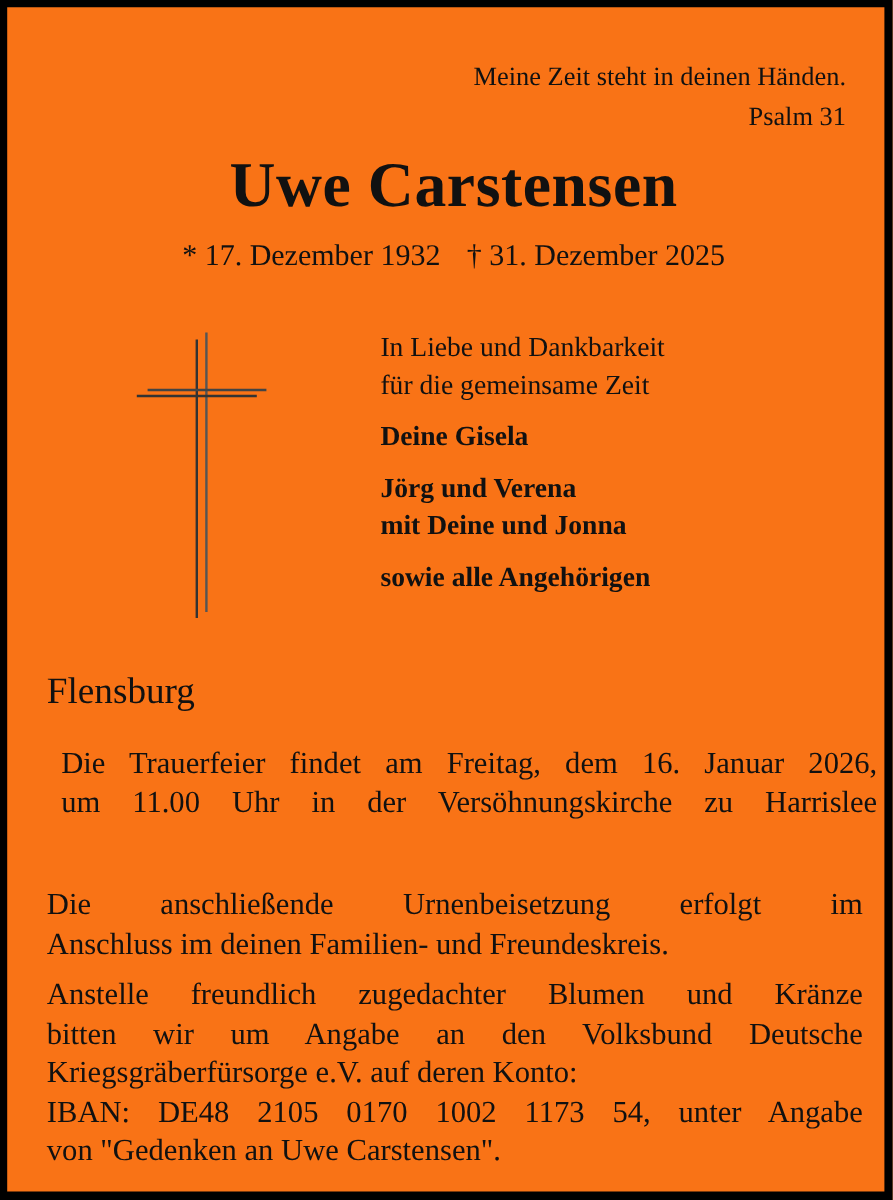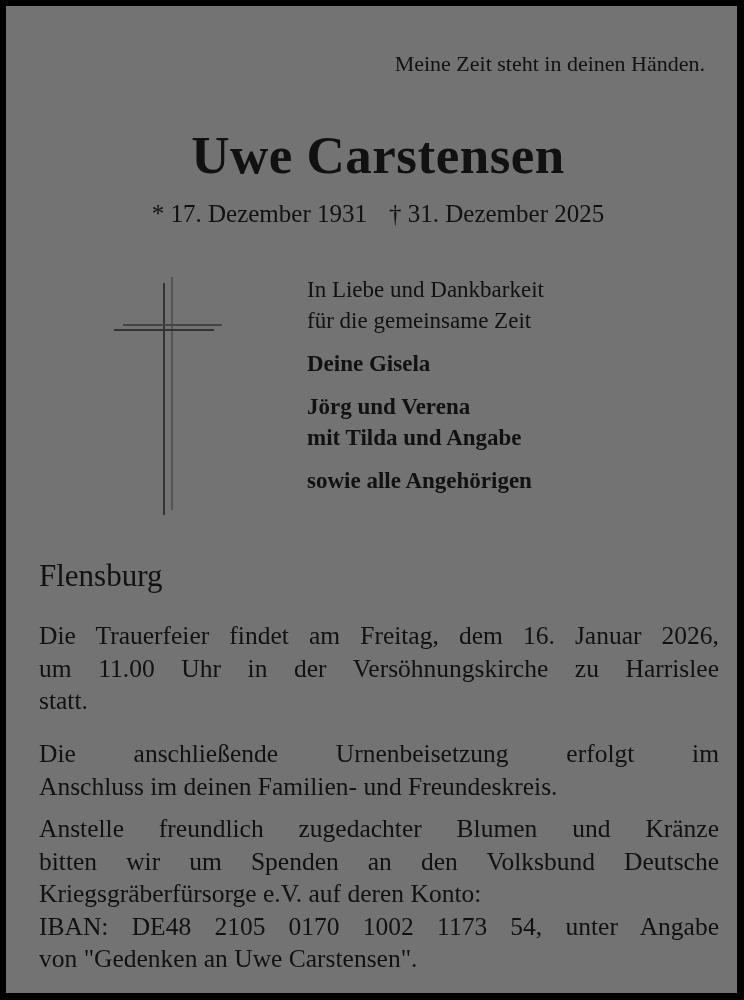--- a/index.html
+++ b/index.html
@@ -16,21 +16,21 @@
       color: #111111;
     }
     .frame {
       position: absolute;
       left: 0; top: 0;
       width: 744px; height: 1000px;
       box-sizing: border-box;
       border-style: solid;
       border-color: #000000;
       border-width: 6px 7px 7px 6px;
-      background: #737373;
+      background: #f97316;
     }
     .abs { position: absolute; white-space: nowrap; }
     .quote {
       right: 32px;
       top: 41px;
       font-size: 22px;
       line-height: 33px;
       text-align: right;
     }
     .quote div { text-align: right; }
@@ -51,21 +51,21 @@
       line-height: 36px;
     }
     .dates .gap { display: inline-block; width: 22px; }
     .cross {
       left: 100px;
       top: 265px;
       width: 130px;
       height: 250px;
     }
     .mourners {
-      left: 301px;
+      left: 311px;
       top: 268px;
       font-size: 23px;
     }
     .mourners .line { line-height: 31px; }
     .mourners .bold { font-weight: bold; }
     .mourners .gap-s { height: 12px; }
     .mourners .gap-m { height: 12px; }
     .place {
       left: 33px;
       top: 552px;
@@ -74,81 +74,81 @@
     }
     .body {
       position: absolute;
       left: 33px;
       width: 680px;
       font-size: 25.5px;
       line-height: 32.5px;
       text-align: justify;
       text-align-last: left;
     }
-    .p1 { top: 614px; }
+    .p1 { top: 614px; margin-left: 12px; }
     .p2 { top: 732px; }
     .p3 { top: 807px; }
     .body .ln {
       display: block;
       text-align: justify;
       text-align-last: justify;
       white-space: nowrap;
     }
     .body .ln.last {
       text-align-last: left;
     }
   </style>
 </head>
 <body>
 
 <div class="frame">
 
   <div class="abs quote">
     <div>Meine Zeit steht in deinen Händen.</div>
+    <div>Psalm 31</div>
   </div>
 
   <div class="abs name">Uwe Carstensen</div>
 
   <div class="abs dates">
-    <span>* 17. Dezember 1931</span><span class="gap"></span><span>† 31. Dezember 2025</span>
+    <span>* 17. Dezember 1932</span><span class="gap"></span><span>† 31. Dezember 2025</span>
   </div>
 
   <svg class="abs cross" viewBox="0 0 130 250" width="130" height="250">
     <line x1="58" y1="12" x2="58" y2="244" stroke="#333" stroke-width="2"></line>
     <line x1="66" y1="6" x2="66" y2="239" stroke="#555" stroke-width="2"></line>
     <line x1="17" y1="54" x2="116" y2="54" stroke="#444" stroke-width="2"></line>
     <line x1="8" y1="59" x2="108" y2="59" stroke="#333" stroke-width="2"></line>
   </svg>
 
   <div class="abs mourners">
     <div class="line">In Liebe und Dankbarkeit</div>
     <div class="line">für die gemeinsame Zeit</div>
     <div class="gap-s"></div>
     <div class="line bold">Deine Gisela</div>
     <div class="gap-m"></div>
     <div class="line bold">Jörg und Verena</div>
-    <div class="line bold">mit Tilda und Angabe</div>
+    <div class="line bold">mit Deine und Jonna</div>
     <div class="gap-m"></div>
     <div class="line bold">sowie alle Angehörigen</div>
   </div>
 
   <div class="abs place">Flensburg</div>
 
   <div class="body p1">
     <span class="ln">Die Trauerfeier findet am Freitag, dem 16. Januar 2026,</span>
     <span class="ln">um 11.00 Uhr in der Versöhnungskirche zu Harrislee</span>
-    <span class="ln last">statt.</span>
   </div>
 
   <div class="body p2">
     <span class="ln">Die anschließende Urnenbeisetzung erfolgt im</span>
     <span class="ln last">Anschluss im deinen Familien- und Freundeskreis.</span>
   </div>
 
   <div class="body p3">
     <span class="ln">Anstelle freundlich zugedachter Blumen und Kränze</span>
-    <span class="ln">bitten wir um Spenden an den Volksbund Deutsche</span>
+    <span class="ln">bitten wir um Angabe an den Volksbund Deutsche</span>
     <span class="ln last">Kriegsgräberfürsorge e.V. auf deren Konto:</span>
     <span class="ln">IBAN: DE48 2105 0170 1002 1173 54, unter Angabe</span>
     <span class="ln last">von "Gedenken an Uwe Carstensen".</span>
   </div>
 
 </div>
 
 </body></html>

